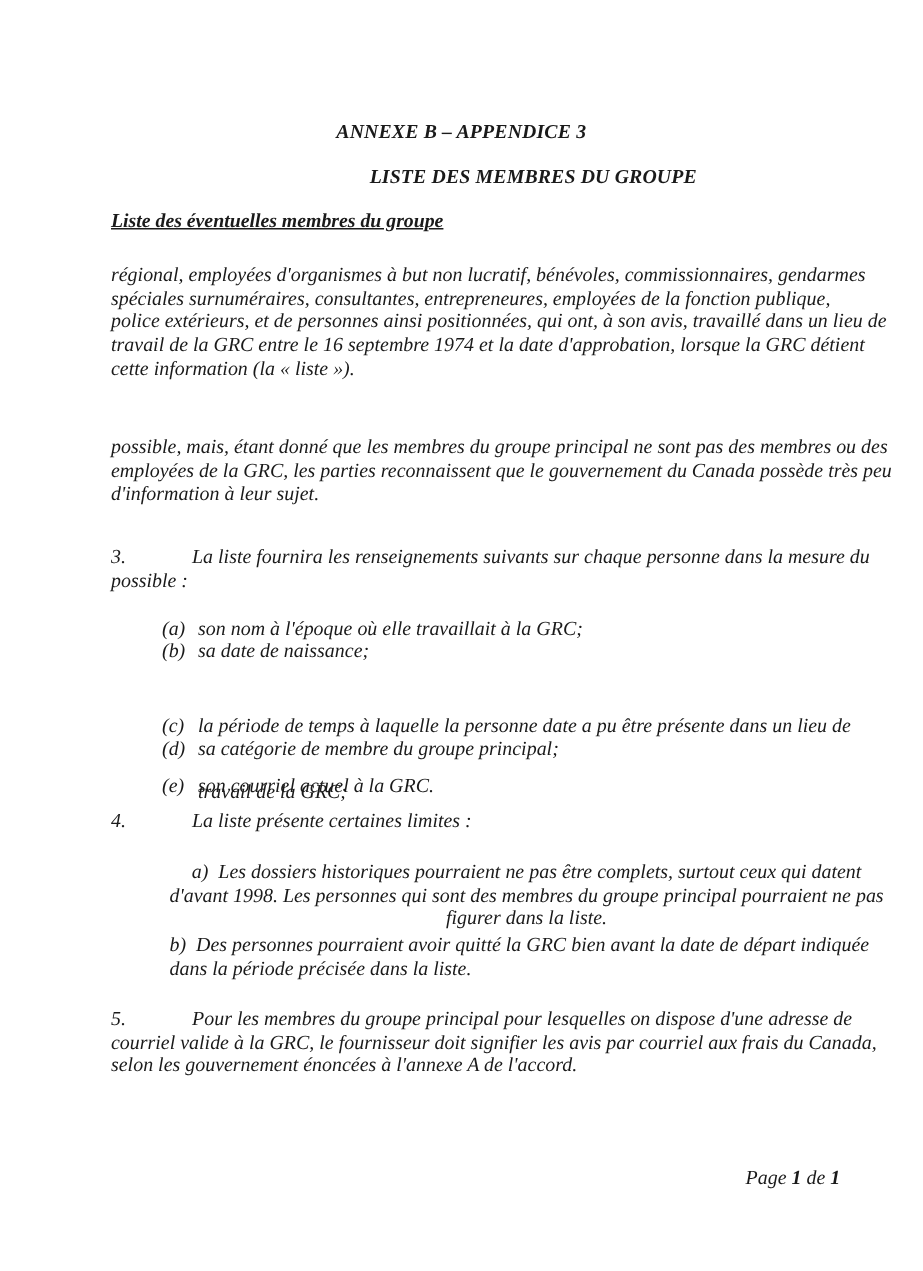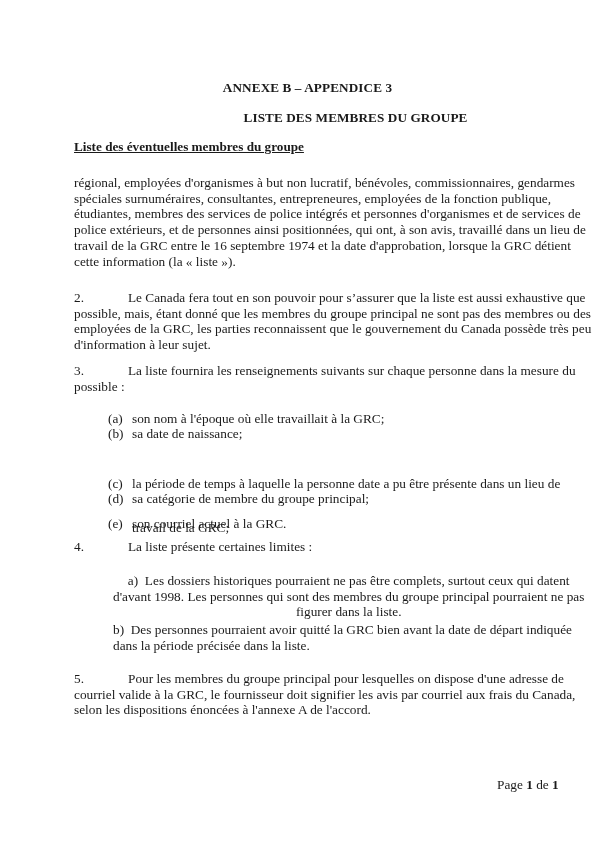--- a/index.html
+++ b/index.html
@@ -5,21 +5,21 @@
     html, body { margin: 0; padding: 0; }
     body {
       width: 615px;
       height: 847px;
       background: #ffffff;
       position: relative;
       overflow: hidden;
       font-family: "Liberation Serif", "DejaVu Serif", serif;
       color: #1a1a1a;
     }
-    .page { position: absolute; left: 0; top: 0; width: 591px; height: 847px; }
+    .page { position: absolute; left: 0; top: 0; width: 591px; height: 847px; font-style: italic; }
     .title {
       position: absolute; left: 0; width: 615px; text-align: center;
       font-weight: bold; font-size: 13.2px; letter-spacing: 0.1px;
     }
     .t1 { top: 80px; }
     .t2 { top: 110px; padding-left: 48px; }
     .section-heading {
       position: absolute; left: 74px; top: 139px;
       font-weight: bold; font-size: 13.2px; text-decoration: underline;
     }
@@ -60,28 +60,26 @@
 <div class="page">
 
   <div class="title t1">ANNEXE B – APPENDICE 3</div>
   <div class="title t2">LISTE DES MEMBRES DU GROUPE</div>
 
   <div class="section-heading">Liste des éventuelles membres du groupe</div>
 
   <div class="para p1">
     <span class="line">régional, employées d'organismes à but non lucratif, bénévoles, commissionnaires, gendarmes</span>
     <span class="line">spéciales surnuméraires, consultantes, entrepreneures, employées de la fonction publique,</span>
-    <span class="line">étudiantes, membres des services de police intégrés et personnes d'organismes et de services de</span>
     <span class="line">police extérieurs, et de personnes ainsi positionnées, qui ont, à son avis, travaillé dans un lieu de</span>
     <span class="line">travail de la GRC entre le 16 septembre 1974 et la date d'approbation, lorsque la GRC détient</span>
     <span class="line">cette information (la « liste »).</span>
   </div>
 
   <div class="para p2">
-    <span class="line"><span class="num">2.</span><span>Le Canada fera tout en son pouvoir pour s’assurer que la liste est aussi exhaustive que</span></span>
     <span class="line">possible, mais, étant donné que les membres du groupe principal ne sont pas des membres ou des</span>
     <span class="line">employées de la GRC, les parties reconnaissent que le gouvernement du Canada possède très peu</span>
     <span class="line">d'information à leur sujet.</span>
   </div>
 
   <div class="para p3">
     <span class="line"><span class="num">3.</span><span>La liste fournira les renseignements suivants sur chaque personne dans la mesure du</span></span>
     <span class="line">possible :</span>
   </div>
 
@@ -113,21 +111,21 @@
   </div>
 
   <div class="lim lb">
     <span class="line" style="display:block"><span>b)</span>&nbsp;&nbsp;<span>Des personnes pourraient avoir quitté la GRC bien avant la date de départ indiquée</span></span>
     <span style="display:block">dans la période précisée dans la liste.</span>
   </div>
 
   <div class="para p5">
     <span class="line"><span class="num">5.</span><span>Pour les membres du groupe principal pour lesquelles on dispose d'une adresse de</span></span>
     <span class="line">courriel valide à la GRC, le fournisseur doit signifier les avis par courriel aux frais du Canada,</span>
-    <span class="line">selon les dispositions énoncées à l'annexe A de l'accord.</span>
+    <span class="line">selon les gouvernement énoncées à l'annexe A de l'accord.</span>
   </div>
 
   <div class="footer">
     <span>Page</span>
     <b>1</b>
     <span>de</span>
     <b>1</b>
   </div>
 
 </div>

